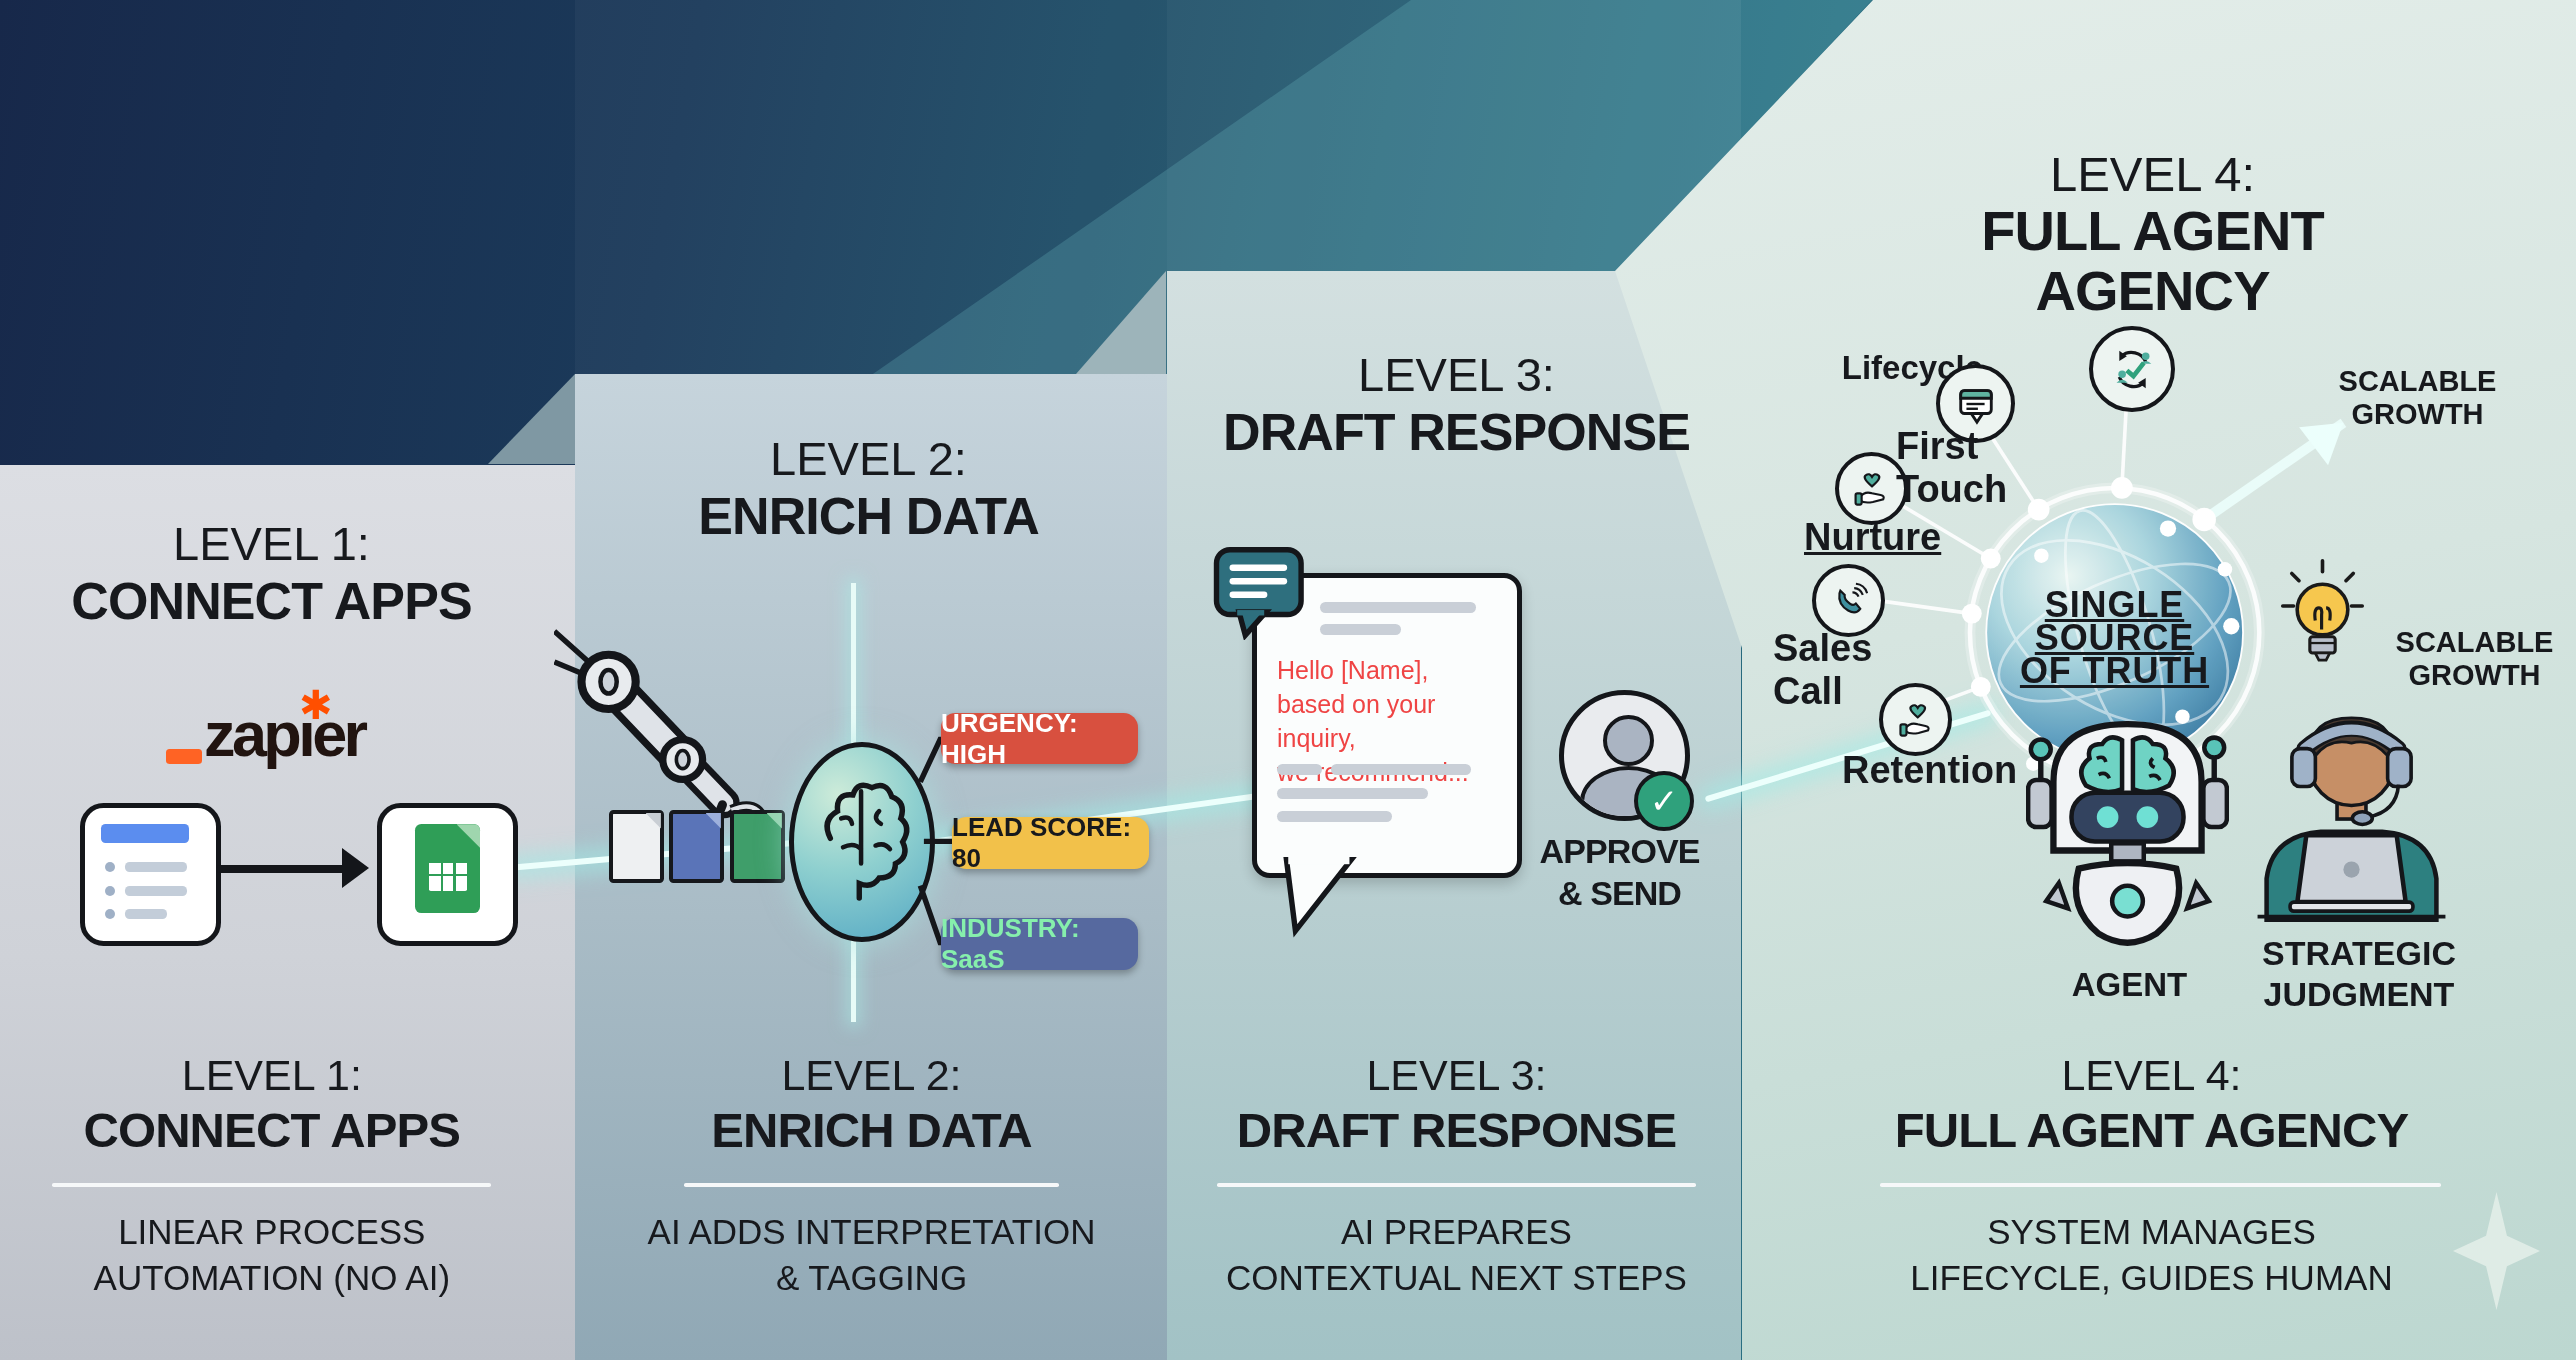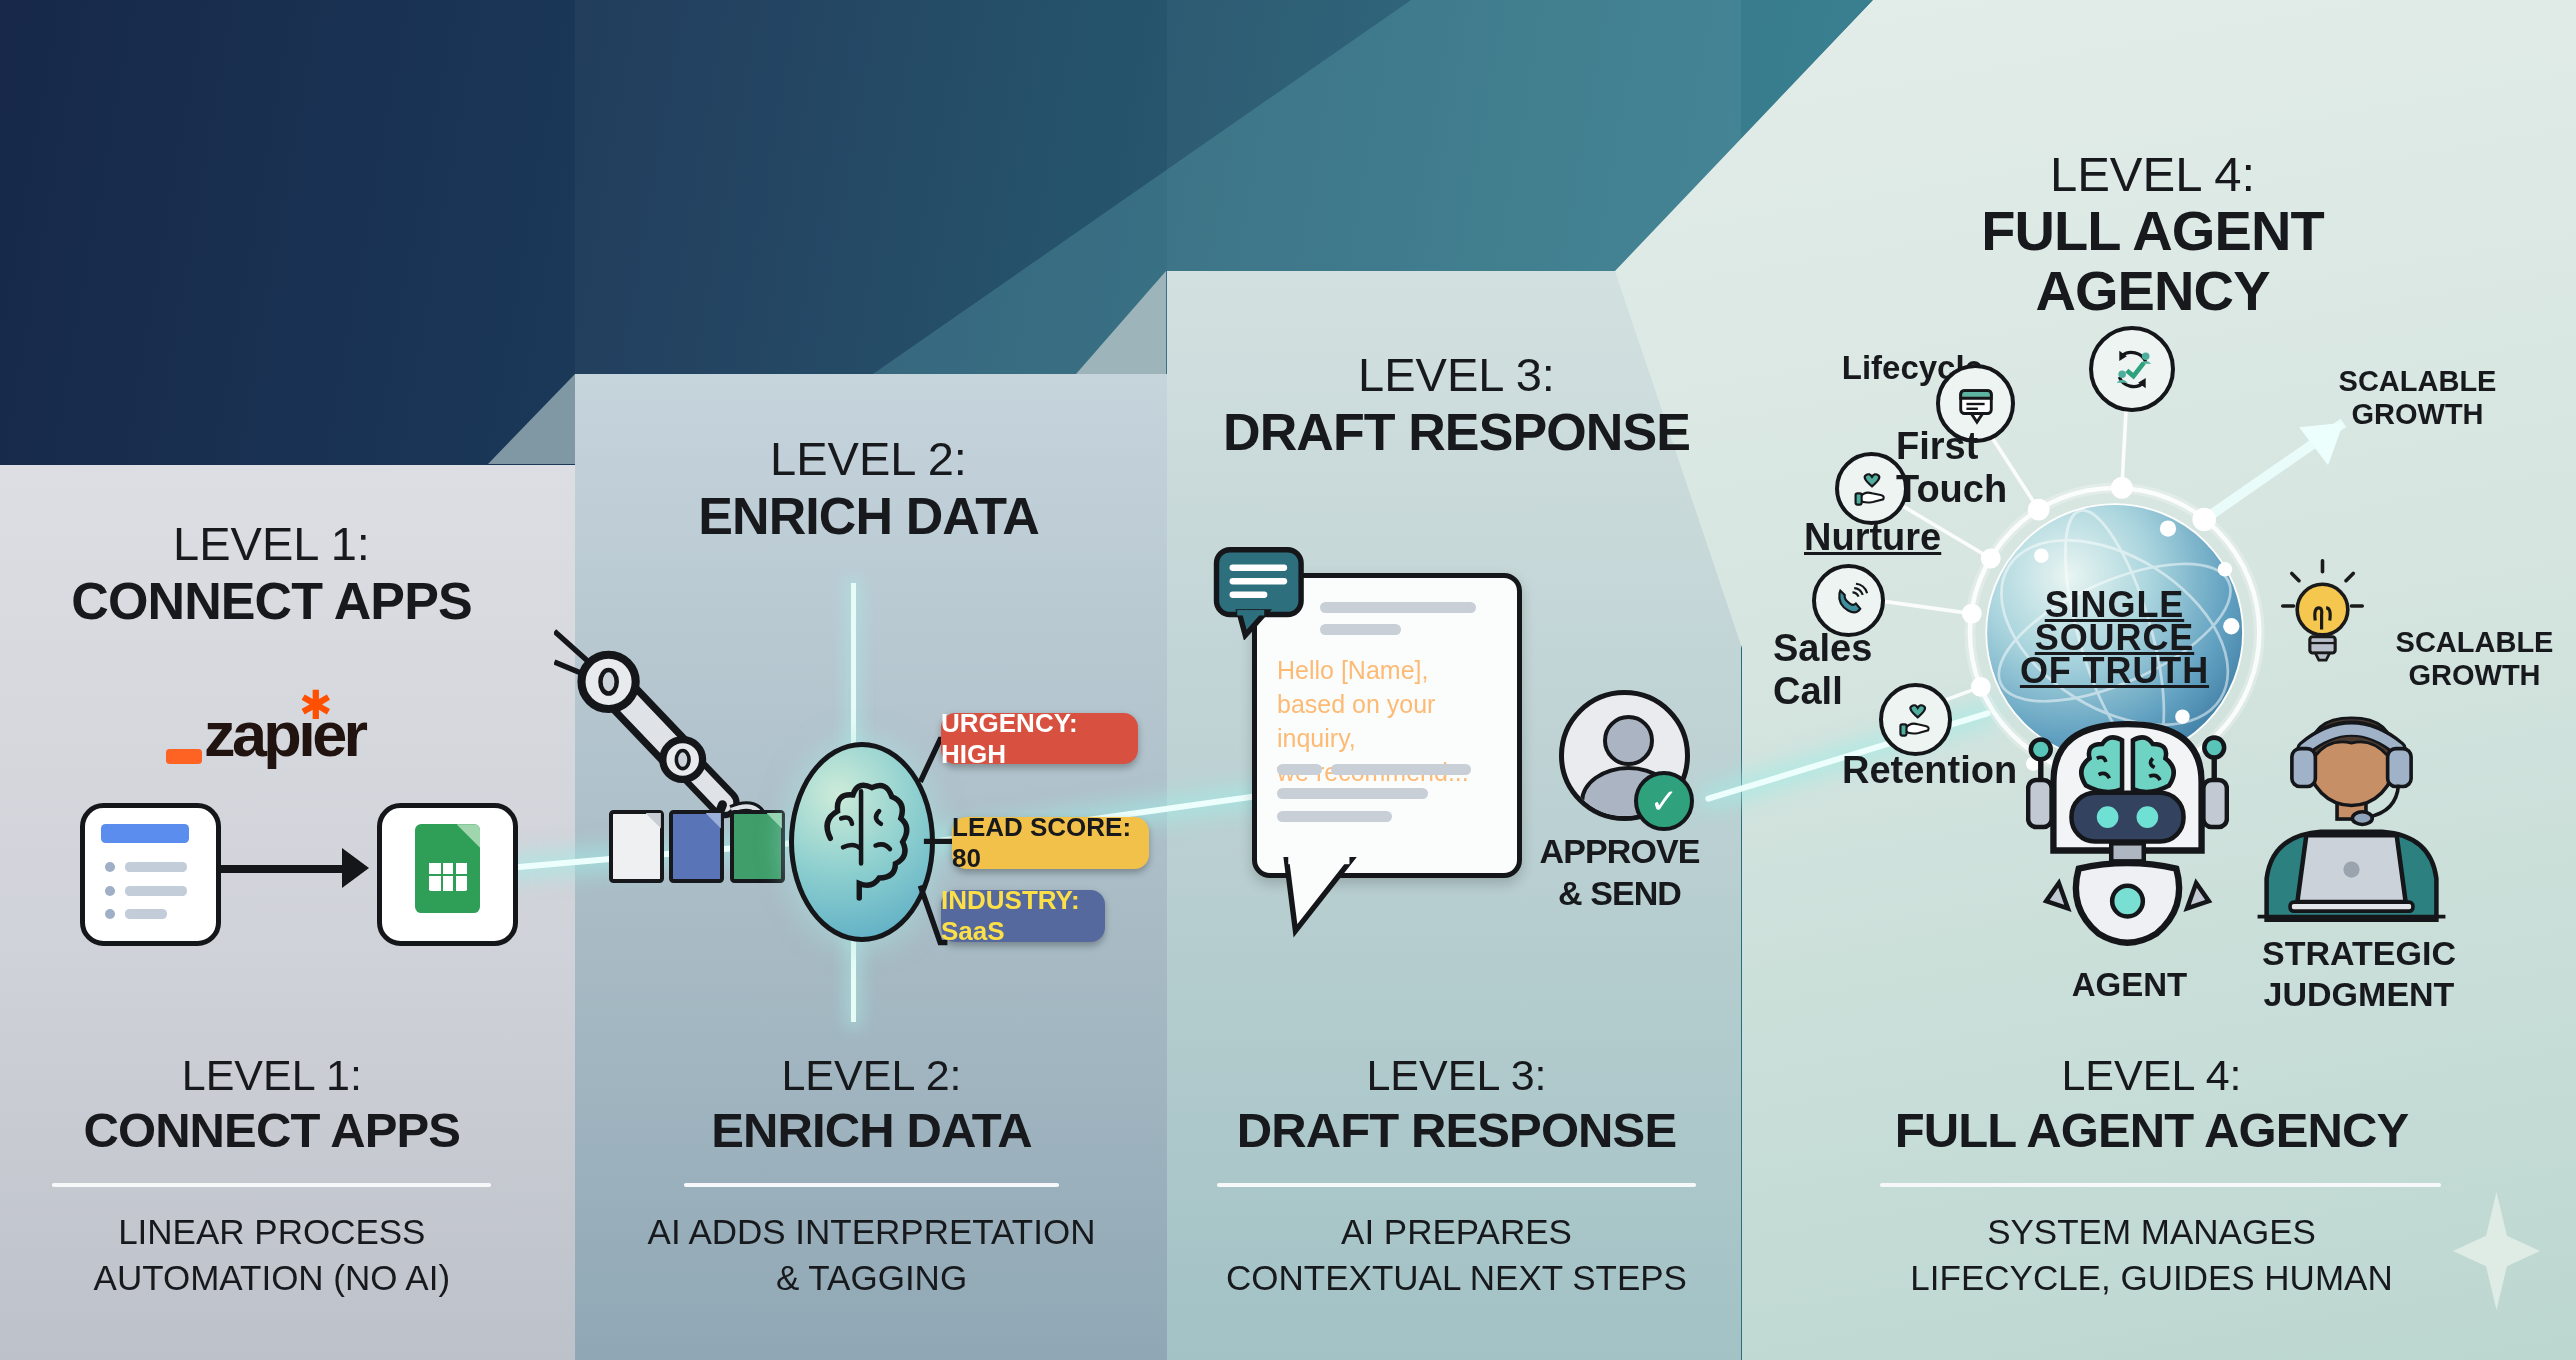--- a/index.html
+++ b/index.html
@@ -94,28 +94,28 @@
   .doc .fold{position:absolute;right:-0.9px;top:-0.9px;width:15.4px;height:15.4px;
     clip-path:polygon(0 0,100% 0,100% 100%);}
   #doc1{left:609px;top:810px;background:#eef0f2;} #doc1 .fold{background:#c9ced4;}
   #doc2{left:669px;top:810px;background:#5a74b8;} #doc2 .fold{background:#9db0dc;}
   #doc3{left:730px;top:810px;background:#3f9e6a;} #doc3 .fold{background:#96d3ae;}
   .tag{position:absolute;height:52px;border-radius:14.5px;display:flex;align-items:center;
     justify-content:center;font-weight:800;font-size:26px;letter-spacing:0;
     box-shadow:0 3.6px 7.2px rgba(0,0,0,.28);}
   #tag-red{left:941px;top:713px;width:197px;height:51px;background:#d8503f;color:#ffffff;}
   #tag-yellow{left:952px;top:817px;width:197px;background:#f2c14a;color:#17191d;}
-  #tag-blue{left:941px;top:890px;width:164px;background:#56699f;color:#fde047;}
+  #tag-blue{left:941px;top:918px;width:197px;background:#56699f;color:#86efac;}
 
   
   .bubble{left:1252px;top:573px;width:260px;height:295px;background:#fbfdfd;
     border:5.4px solid #14161a;border-radius:18px;box-shadow:0 5.4px 12.7px rgba(0,0,0,.18);}
   .sk{position:absolute;height:11px;background:#c9cfd7;border-radius:5.4px;}
   .bubble-text{position:absolute;left:1277px;top:653px;width:226px;
-    font-size:25px;line-height:34px;color:#fdba74;}
+    font-size:25px;line-height:34px;color:#ef4444;}
   .avatar{left:1559px;top:690px;width:121px;height:121px;border-radius:50%;
     background:#e9ebee;border:5.4px solid #14161a;overflow:hidden;}
   .avatar .head{position:absolute;left:39px;top:20px;width:43px;height:43px;border-radius:50%;
     background:#aab4c2;border:4.5px solid #14161a;}
   .avatar .body{position:absolute;left:16.3px;top:71px;width:89px;height:63px;border-radius:50% 50% 0 0;
     background:#aab4c2;border:4.5px solid #14161a;}
   .checkbadge{left:1634px;top:771px;width:52px;height:52px;border-radius:50%;background:#2fa17c;
     border:4.5px solid #14161a;color:#fff;font-size:34px;font-weight:800;
     display:flex;align-items:center;justify-content:center;}
   .approve{left:1511px;top:830px;width:217px;text-align:center;font-size:34px;

